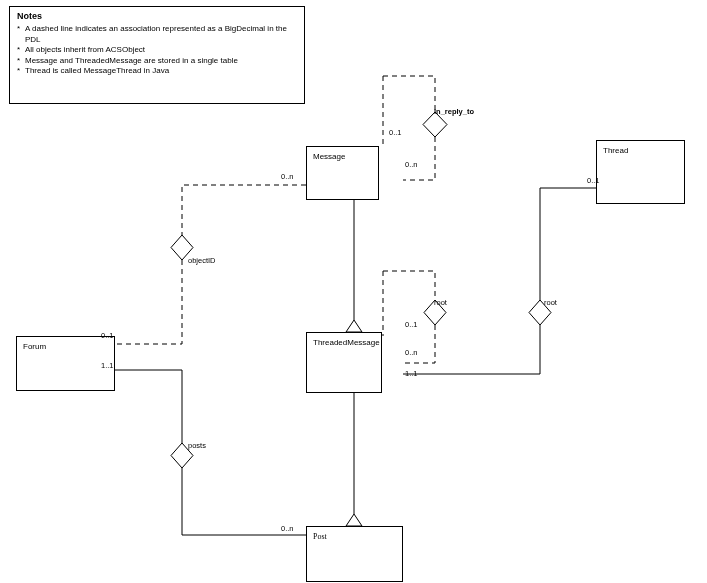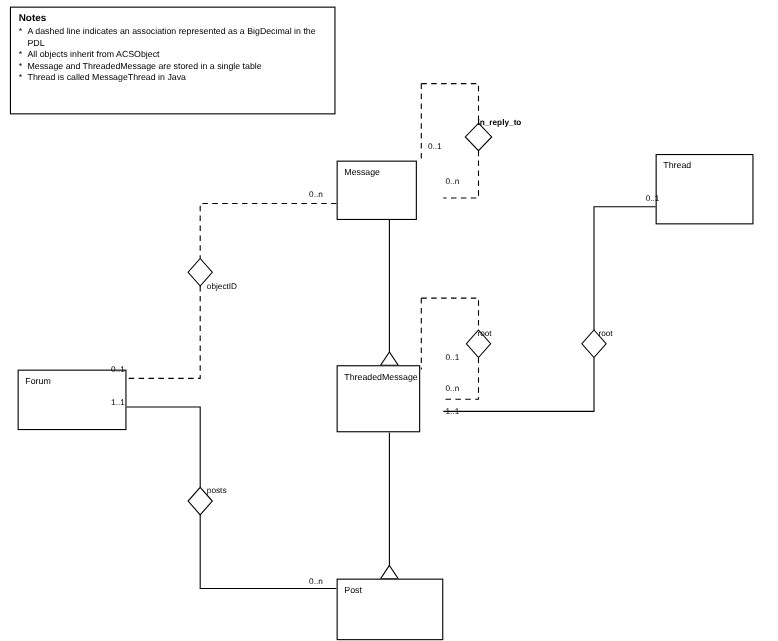--- a/index.html
+++ b/index.html
@@ -153,21 +153,21 @@
   </div>
 
   <div class="cls" style="left:16px; top:336px; width:99px; height:55px;">
     <div class="cls-name">Forum</div>
   </div>
 
   <div class="cls" style="left:306px; top:332px; width:76px; height:61px;">
     <div class="cls-name">ThreadedMessage</div>
   </div>
 
-  <div class="cls" style="left:306px; top:526px; width:97px; height:56px;">
+  <div class="cls" style="left:306px; top:526px; width:97px; height:56px;font-family:Liberation Serif, serif;">
     <div class="cls-name">Post</div>
   </div>
 
   <div class="lbl" style="left:434px; top:107px;font-weight:bold;">in_reply_to</div>
   <div class="lbl" style="left:188px; top:218px;margin-top:38px;">objectID</div>
   <div class="lbl" style="left:434px; top:298px;">root</div>
   <div class="lbl" style="left:544px; top:298px;">root</div>
   <div class="lbl" style="left:188px; top:441px;">posts</div>
 
   <div class="lbl" style="left:389px; top:128px;">0..1</div>

